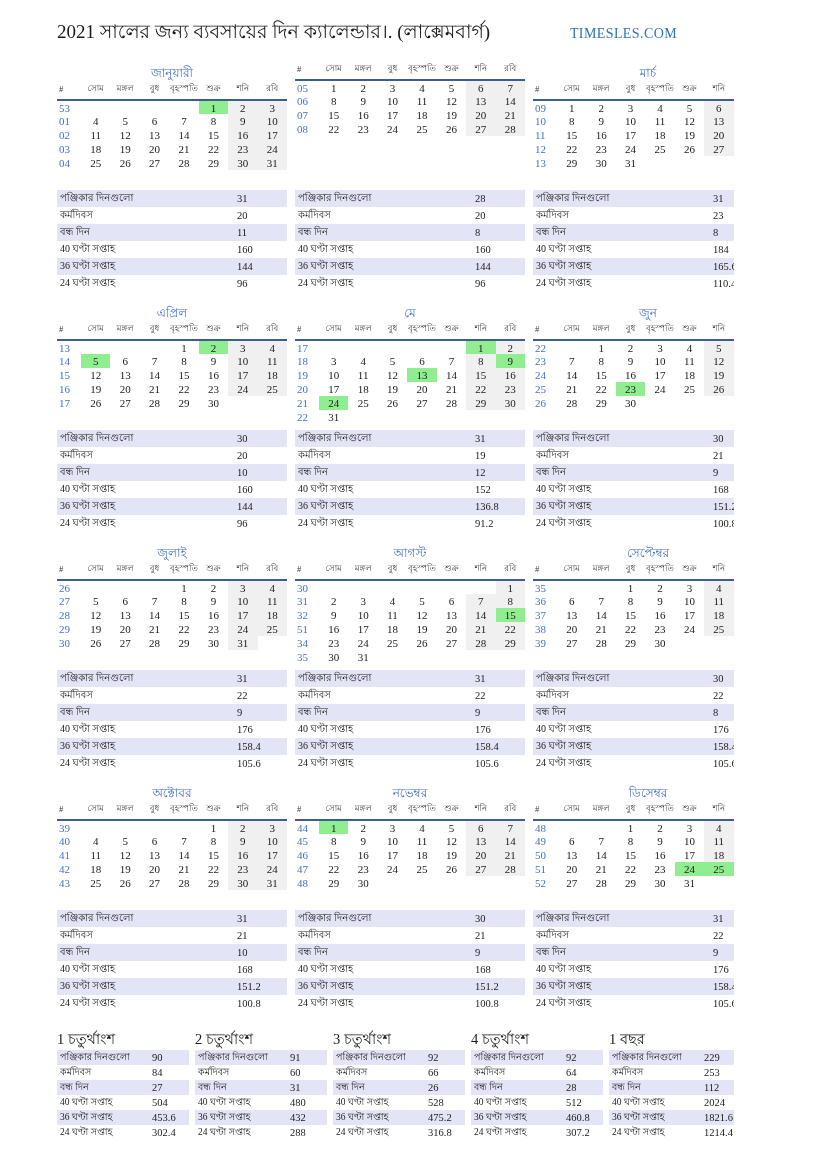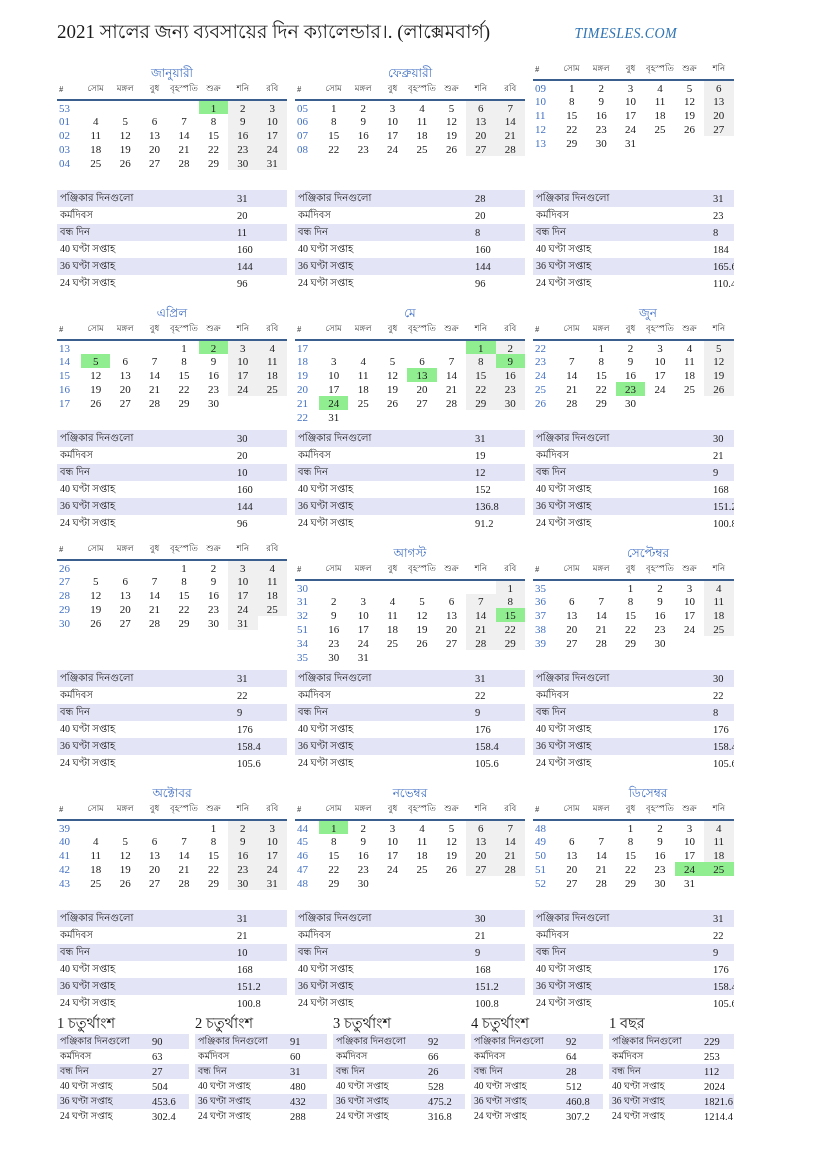--- a/index.html
+++ b/index.html
@@ -13,21 +13,21 @@
   }
   *{box-sizing:border-box;}
   html,body{margin:0;padding:0;background:#fff;}
   body{width:827px;height:1169px;font-family:"Liberation Serif","DejaVu Serif",serif;color:var(--text-dark);}
   .page{width:734px;height:1169px;position:relative;overflow:hidden;background:#fff;}
   .content{padding:0 57px 0 57px;}
 
   
   .topbar{display:flex;justify-content:space-between;align-items:baseline;padding-top:20px;}
   .title{font-size:19px;font-weight:normal;margin:0;line-height:24px;}
-  .site{font-size:14px;color:var(--link-blue);text-decoration:none;letter-spacing:.4px;font-style:italic;}
+  .site{font-size:14px;color:var(--link-blue);text-decoration:none;letter-spacing:.4px;}
 
   
   .months-grid{display:grid;grid-template-columns:repeat(3,230px);column-gap:10px;row-gap:10px;margin-top:16px;gap:8px;}
   .cal-area{height:128px;}
   .month-name{text-align:center;color:var(--accent-blue);font-size:12px;padding-top:4px;height:20px;}
   table.cal{border-collapse:collapse;width:230px;table-layout:fixed;}
   table.cal th{font-size:8.5px;font-weight:normal;color:#3c3c3c;border-bottom:2px solid var(--header-rule);padding:2px 0 3px;text-align:center;}
   table.cal th:first-child,table.cal td:first-child{width:24px;text-align:left;padding-left:2px;}
   table.cal td{font-size:11px;text-align:center;height:14px;padding:0;}
   td.wn{color:var(--accent-blue);font-size:10.5px;}
@@ -35,21 +35,21 @@
   td.hol{background:var(--holiday-green);}
 
   
   table.stats{border-collapse:collapse;width:230px;margin-top:2px;}
   .stats tr{height:14px;}
   .stats tr.alt{background:var(--row-lavender);}
   .stats td{padding:0 0 0 3px;font-size:10px;white-space:nowrap;}
   .stats td.sv{width:53px;font-size:10.5px;}
 
   
-  .summary-row{display:grid;grid-template-columns:repeat(5,132px);column-gap:6px;}
+  .summary-row{display:grid;grid-template-columns:repeat(5,132px);column-gap:6px;margin-top:16px;}
   .summary-title{font-size:14.5px;height:20px;}
   .summary-block table.stats{width:132px;margin-top:2px;}
   .summary-block .stats td{font-size:9.5px;}
   .summary-block .stats td.sv{width:40px;font-size:10.5px;}
 </style>
 </head>
 <body>
 
 <div class="page">
   <div class="content">
@@ -155,21 +155,20 @@
               <tr>
                 <td class="sl">24 ঘণ্টা সপ্তাহ</td>
                 <td class="sv">96</td>
               </tr>
             </tbody>
           </table>
   </div>
 
   <div class="month-block">
     <div class="cal-area">
-      <div class="month-name">ফেব্রুয়ারী</div>
       <table class="cal">
         <thead>
                 <tr>
                   <th>#</th>
                   <th>সোম</th>
                   <th>মঙ্গল</th>
                   <th>বুধ</th>
                   <th>বৃহস্পতি</th>
                   <th>শুক্র</th>
                   <th>শনি</th>
@@ -245,20 +244,21 @@
               <tr>
                 <td class="sl">24 ঘণ্টা সপ্তাহ</td>
                 <td class="sv">96</td>
               </tr>
             </tbody>
           </table>
   </div>
 
   <div class="month-block">
     <div class="cal-area">
+      <div class="month-name">মার্চ</div>
       <table class="cal">
         <thead>
                 <tr>
                   <th>#</th>
                   <th>সোম</th>
                   <th>মঙ্গল</th>
                   <th>বুধ</th>
                   <th>বৃহস্পতি</th>
                   <th>শুক্র</th>
                   <th>শনি</th>
@@ -654,20 +654,21 @@
               <tr>
                 <td class="sl">24 ঘণ্টা সপ্তাহ</td>
                 <td class="sv">100.8</td>
               </tr>
             </tbody>
           </table>
   </div>
 
   <div class="month-block">
     <div class="cal-area">
+      <div class="month-name">জুলাই</div>
       <table class="cal">
         <thead>
                 <tr>
                   <th>#</th>
                   <th>সোম</th>
                   <th>মঙ্গল</th>
                   <th>বুধ</th>
                   <th>বৃহস্পতি</th>
                   <th>শুক্র</th>
                   <th>শনি</th>
@@ -1273,21 +1274,21 @@
   <div class="summary-block">
     <div class="summary-title">1 চতুর্থাংশ</div>
     <table class="stats">
             <tbody>
               <tr class="alt">
                 <td class="sl">পঞ্জিকার দিনগুলো</td>
                 <td class="sv">90</td>
               </tr>
               <tr>
                 <td class="sl">কর্মদিবস</td>
-                <td class="sv">63</td>
+                <td class="sv">84</td>
               </tr>
               <tr class="alt">
                 <td class="sl">বন্ধ দিন</td>
                 <td class="sv">27</td>
               </tr>
               <tr>
                 <td class="sl">40 ঘণ্টা সপ্তাহ</td>
                 <td class="sv">504</td>
               </tr>
               <tr class="alt">

